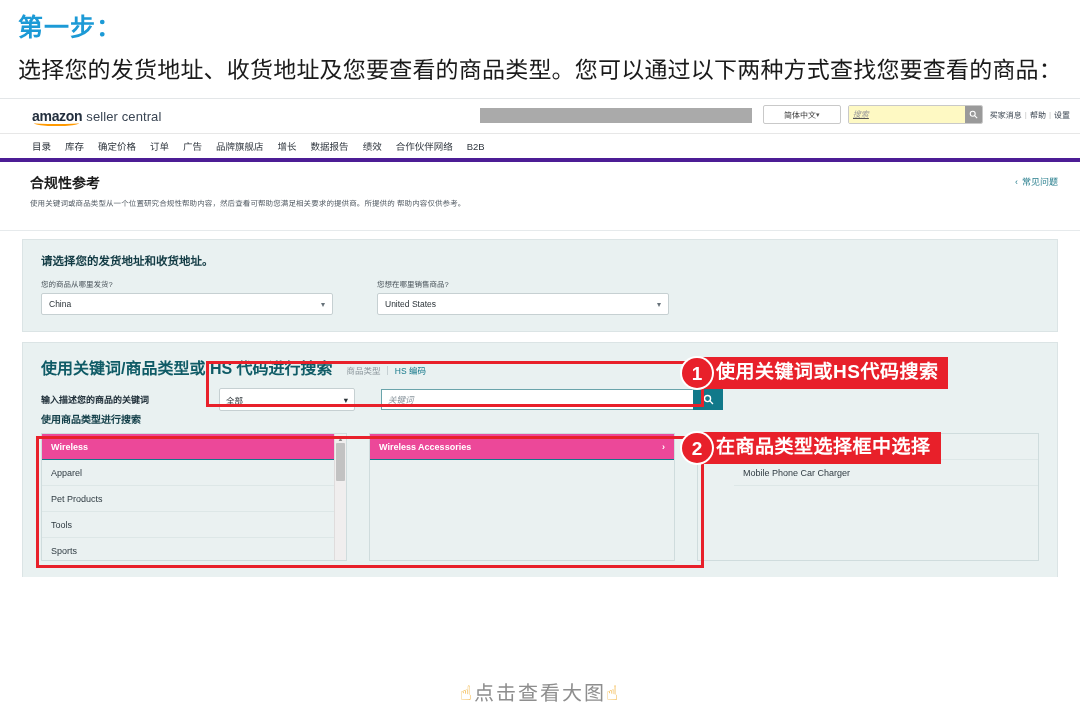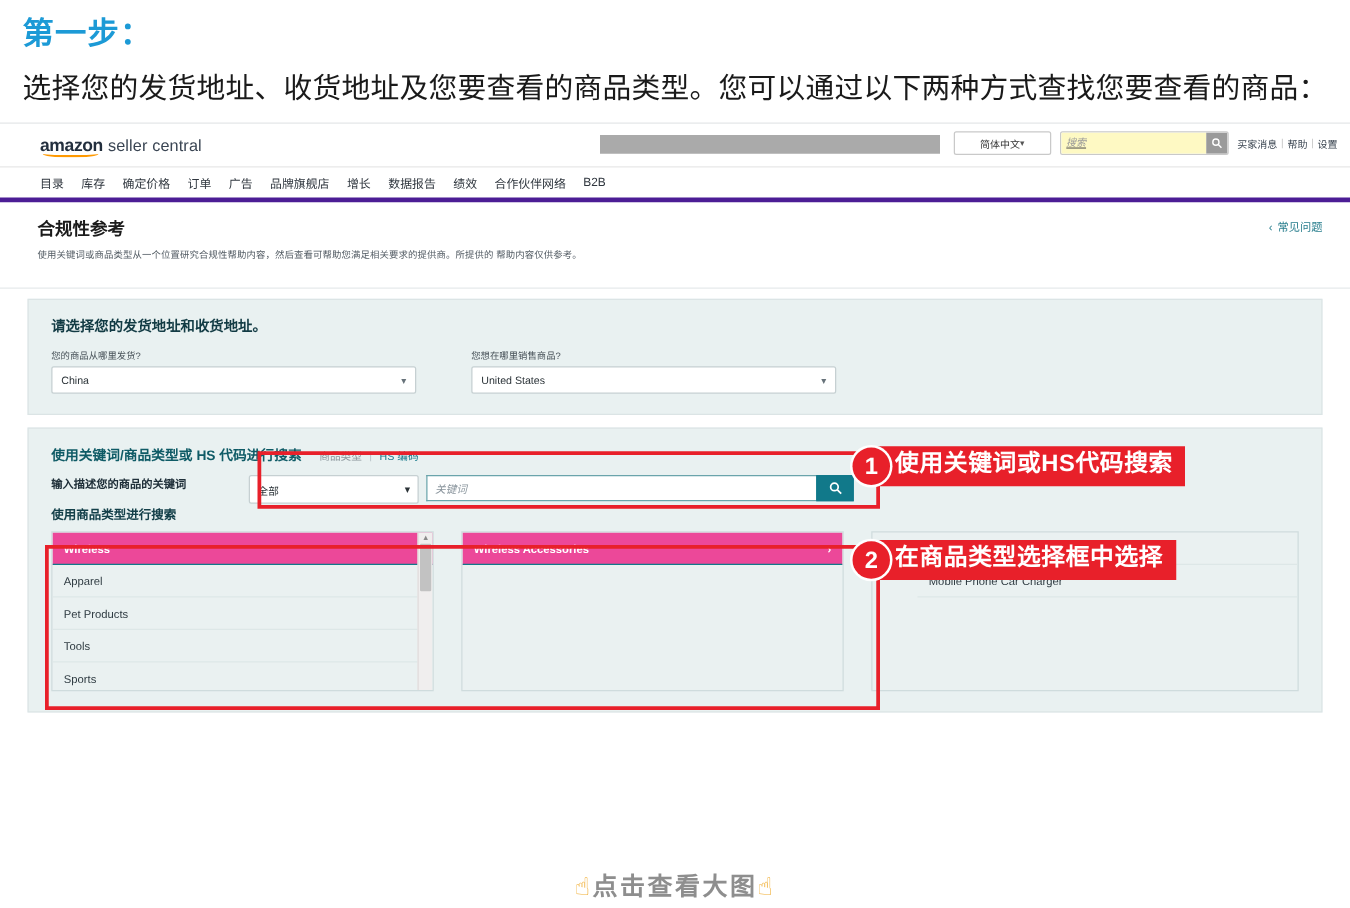--- a/index.html
+++ b/index.html
@@ -244,38 +244,38 @@
   .select-box .chev { font-size: 8px; color:#67727a; }
 
   
   .search-head {
     display: flex;
     align-items: baseline;
     gap: 14px;
     margin-bottom: 9px;
   }
   .search-head .title {
-    font-size: 11px;
+    font-size: 16px;
     font-weight: bold;
     color: #0f5b66;
   }
   .search-tabs {
     font-size: 8.5px;
     display: flex;
     align-items: center;
     gap: 6px;
   }
   .search-tabs .t-muted { color: #8b969c; }
   .search-tabs .t-sep { color: #b9c3c7; }
   .search-tabs .t-link { color: #16798b; }
 
   .kw-row {
     display: flex;
-    align-items: flex-start;
-    gap: 6px;
+    align-items: center;
+    gap: 26px;
   }
   .kw-label {
     font-size: 9px;
     font-weight: bold;
     color: #20303a;
     width: 152px;
   }
   .kw-select {
     width: 122px;
     height: 21px;
@@ -432,26 +432,26 @@
     margin-left: -14px;
     white-space: nowrap;
     letter-spacing: 0.5px;
     line-height: 1.25;
   }
 
   
   .caption {
     position: absolute;
     left: 0; right: 0;
-    bottom: 4px;
+    bottom: 20px;
     text-align: center;
     font-size: 20px;
     color: #8e8e8e;
     letter-spacing: 2px;
-    font-weight: bold;
+    font-weight: normal;
   }
   .caption .hand { color: #f0ad32; }
 </style>
 </head>
 <body>
 
 <div class="instruction-block">
   <div class="step-title">第一步：</div>
   <div class="step-desc">选择您的发货地址、收货地址及您要查看的商品类型。您可以通过以下两种方式查找您要查看的商品：</div>
 </div>

